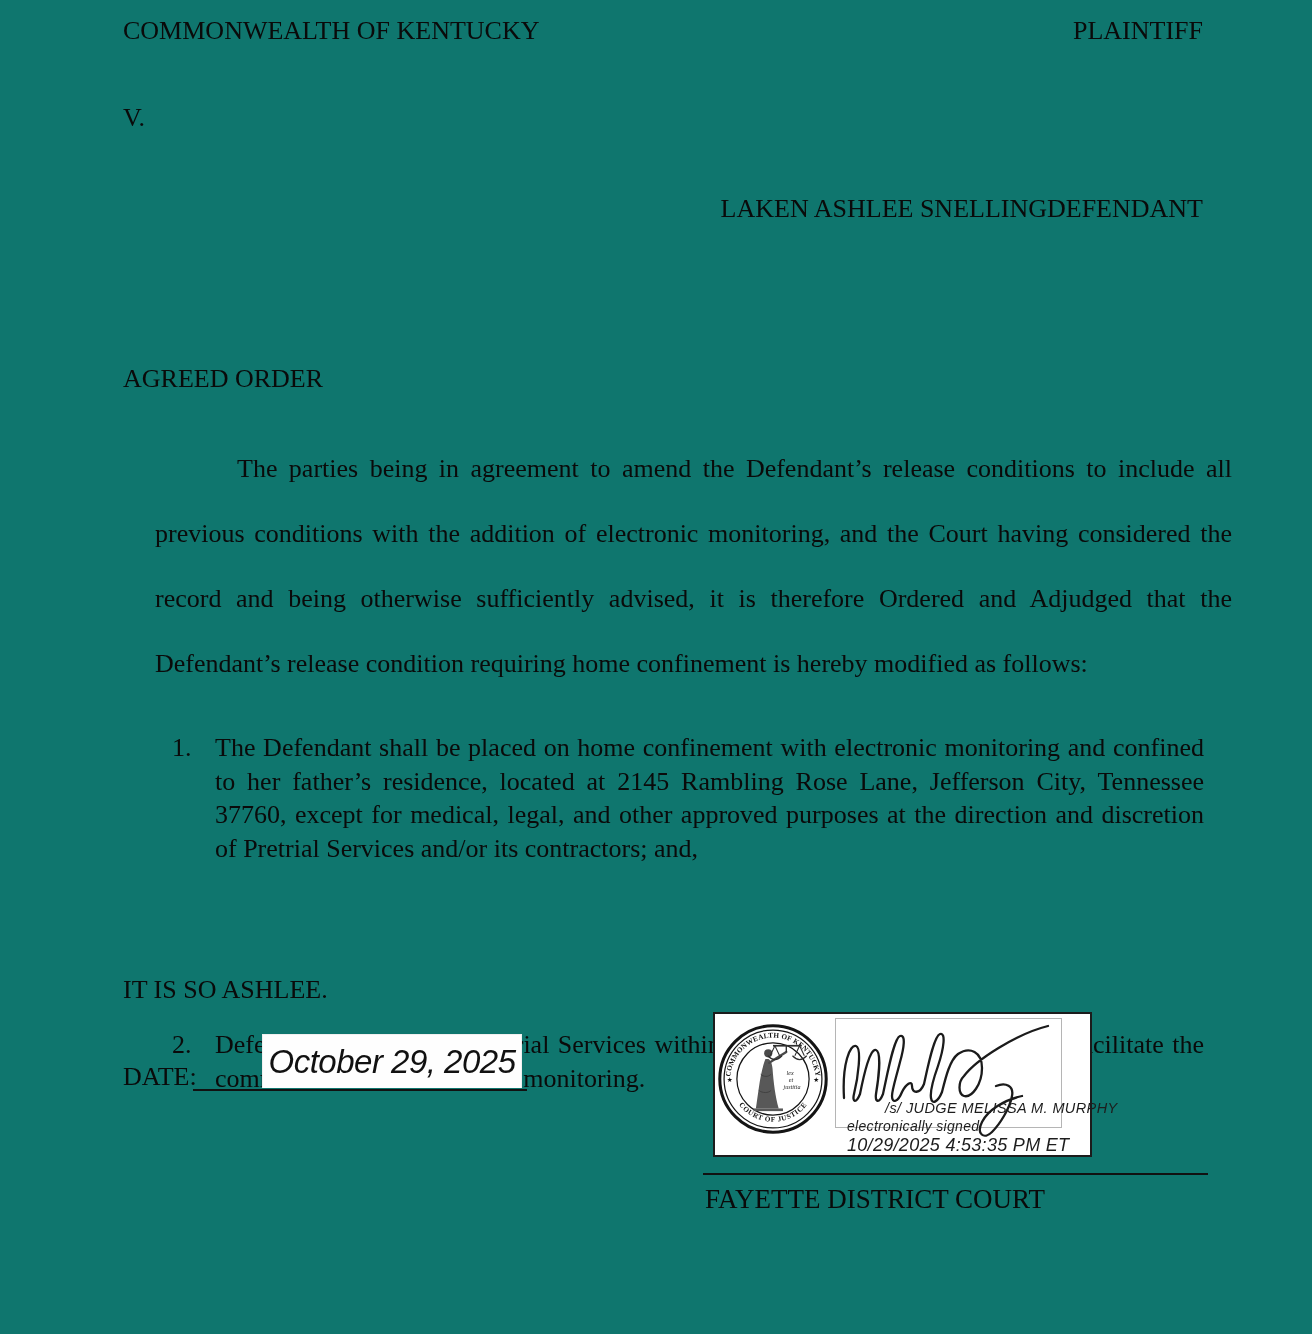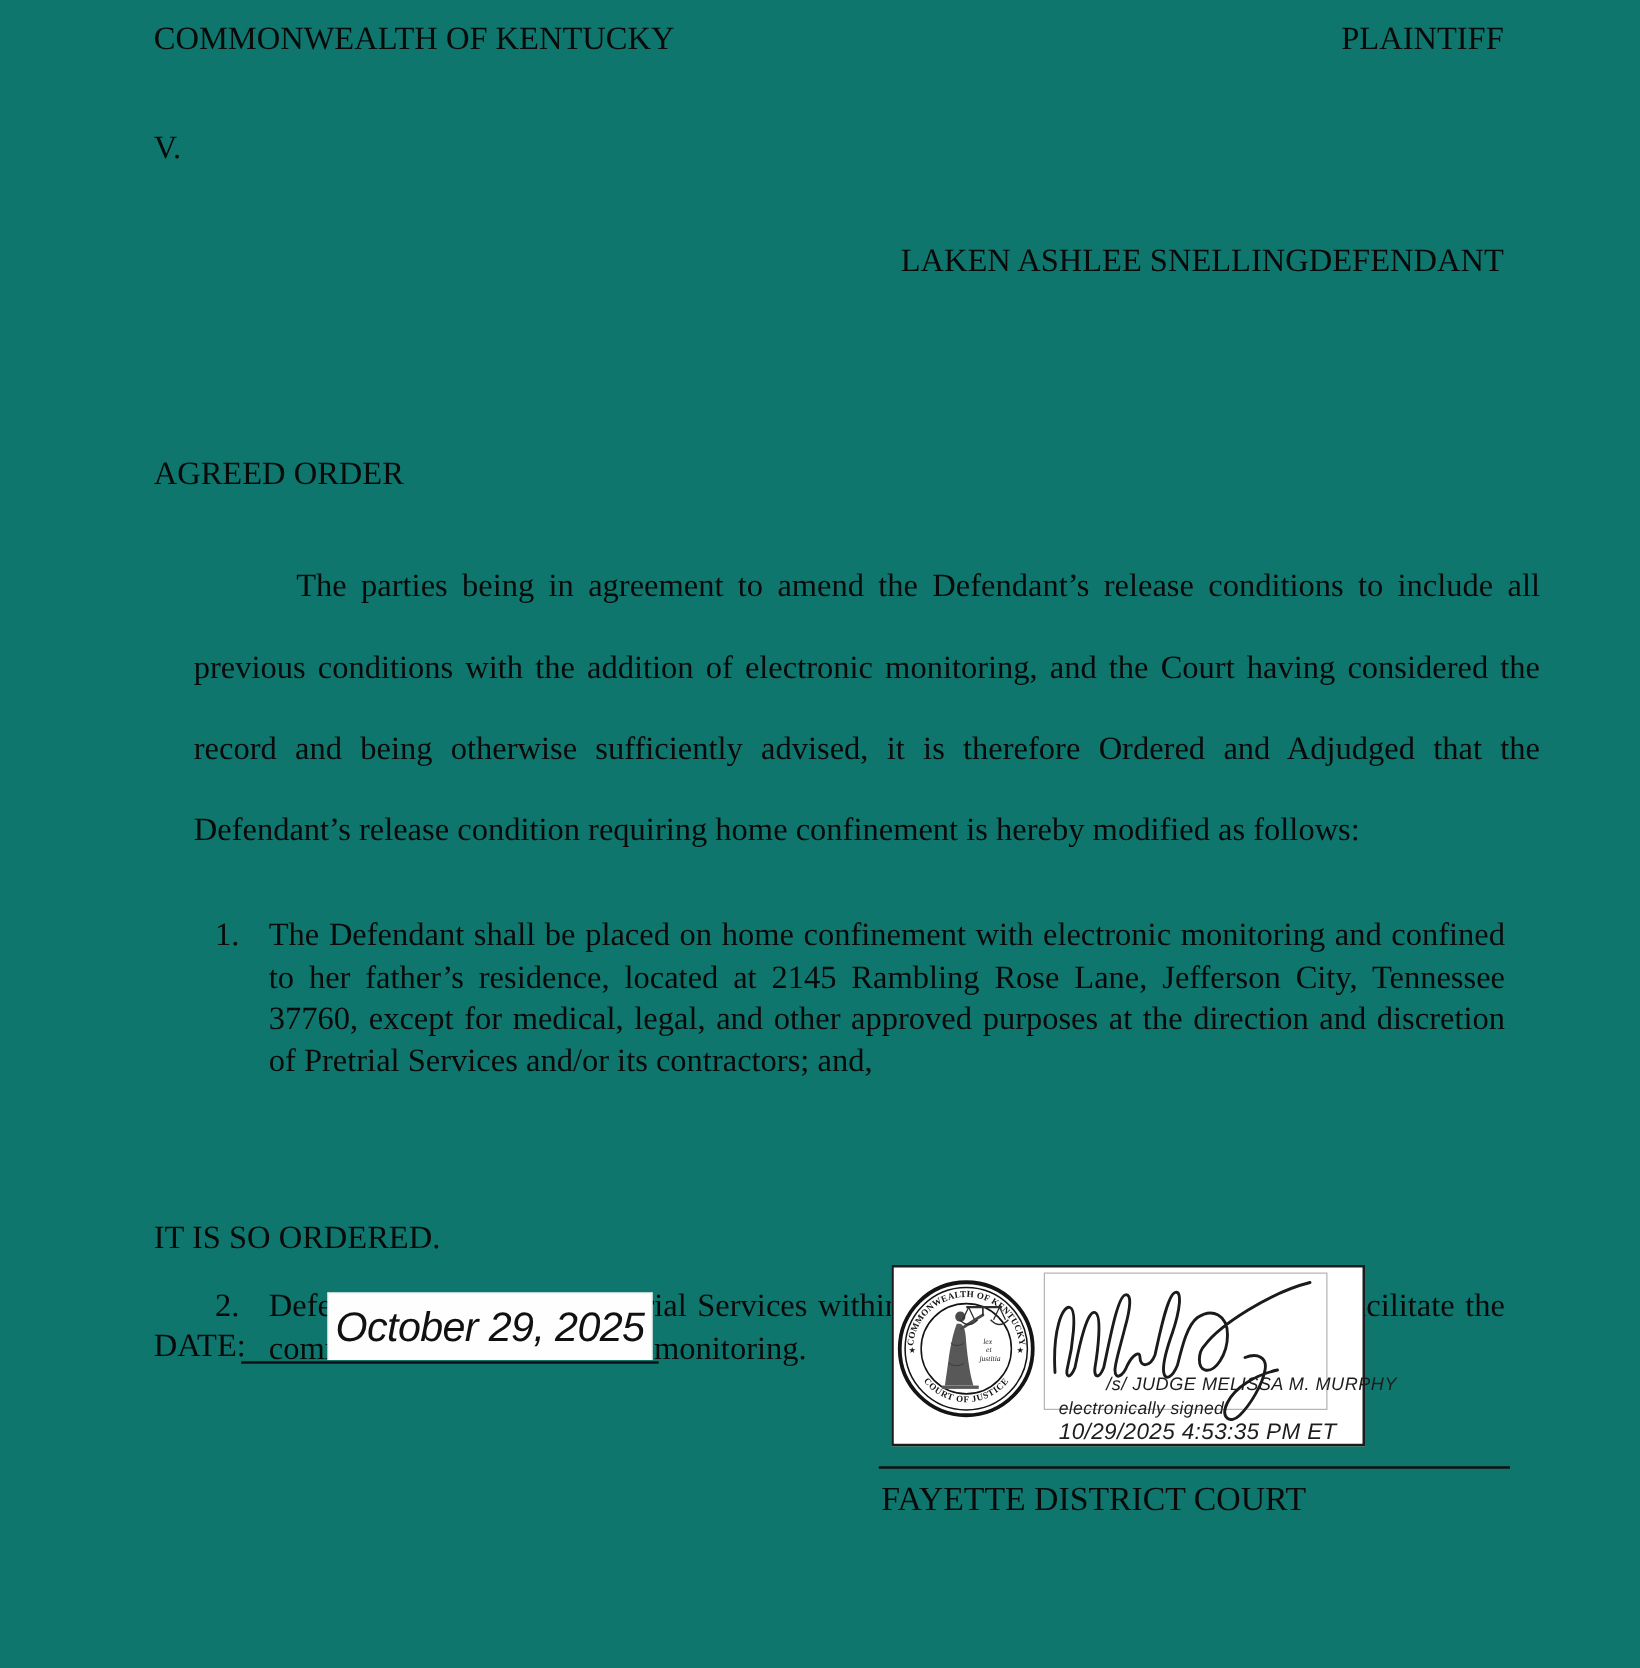--- a/index.html
+++ b/index.html
@@ -74,21 +74,21 @@
 
   <div class="olist olist-item item-1 serif">
     <span class="olist-num">1.</span>
     <span>The Defendant shall be placed on home confinement with electronic monitoring and confined to her father’s residence, located at 2145 Rambling Rose Lane, Jefferson City, Tennessee 37760, except for medical, legal, and other approved purposes at the direction and discretion of Pretrial Services and/or its contractors; and,</span>
   </div>
   <div class="olist olist-item item-2 serif">
     <span class="olist-num">2.</span>
     <span>Defendant shall contact Pretrial Services within 7 days of entry of this Order to facilitate the commencement of electronic monitoring.</span>
   </div>
 
-  <div class="so-ordered serif">IT IS SO ORDERED.</div>
+  <div class="so-ordered serif">IT IS SO ASHLEE.</div>
 
   <div class="date-label serif">DATE:</div>
   <div class="date-underline"></div>
   <div class="date-overlay sans">October 29, 2025</div>
 
   <div class="stamp-box"></div>
   <div class="stamp-inner-box"></div>
 
   <svg class="seal-svg" width="114" height="114" viewBox="0 0 120 120">
     <circle cx="60" cy="60" r="56" fill="none" stroke="#141414" stroke-width="3.2"></circle>

